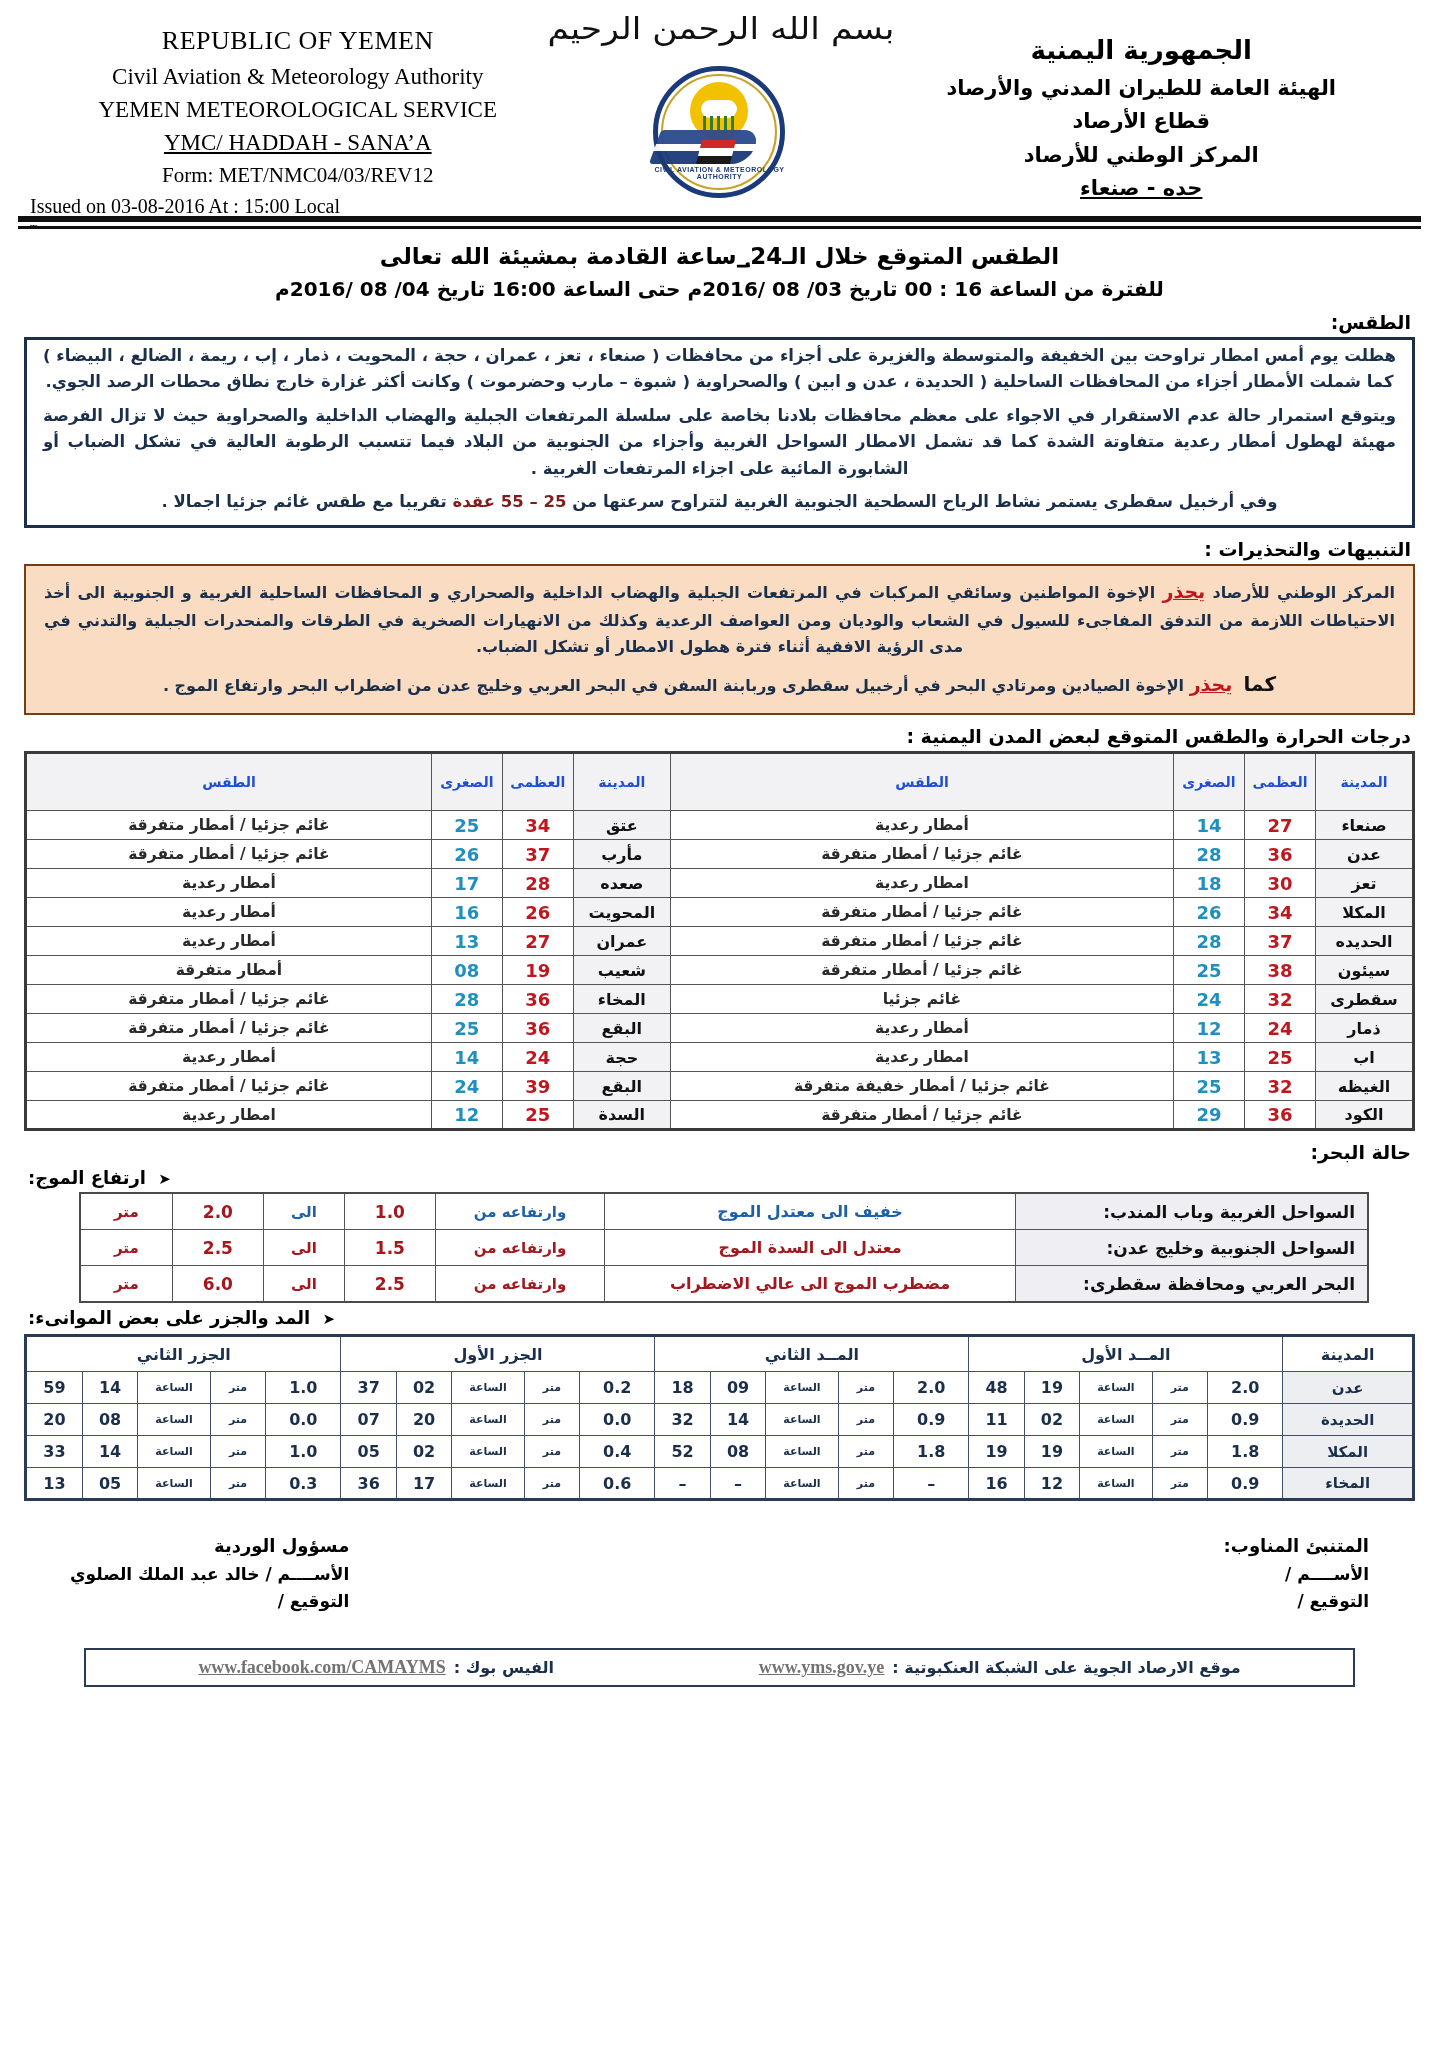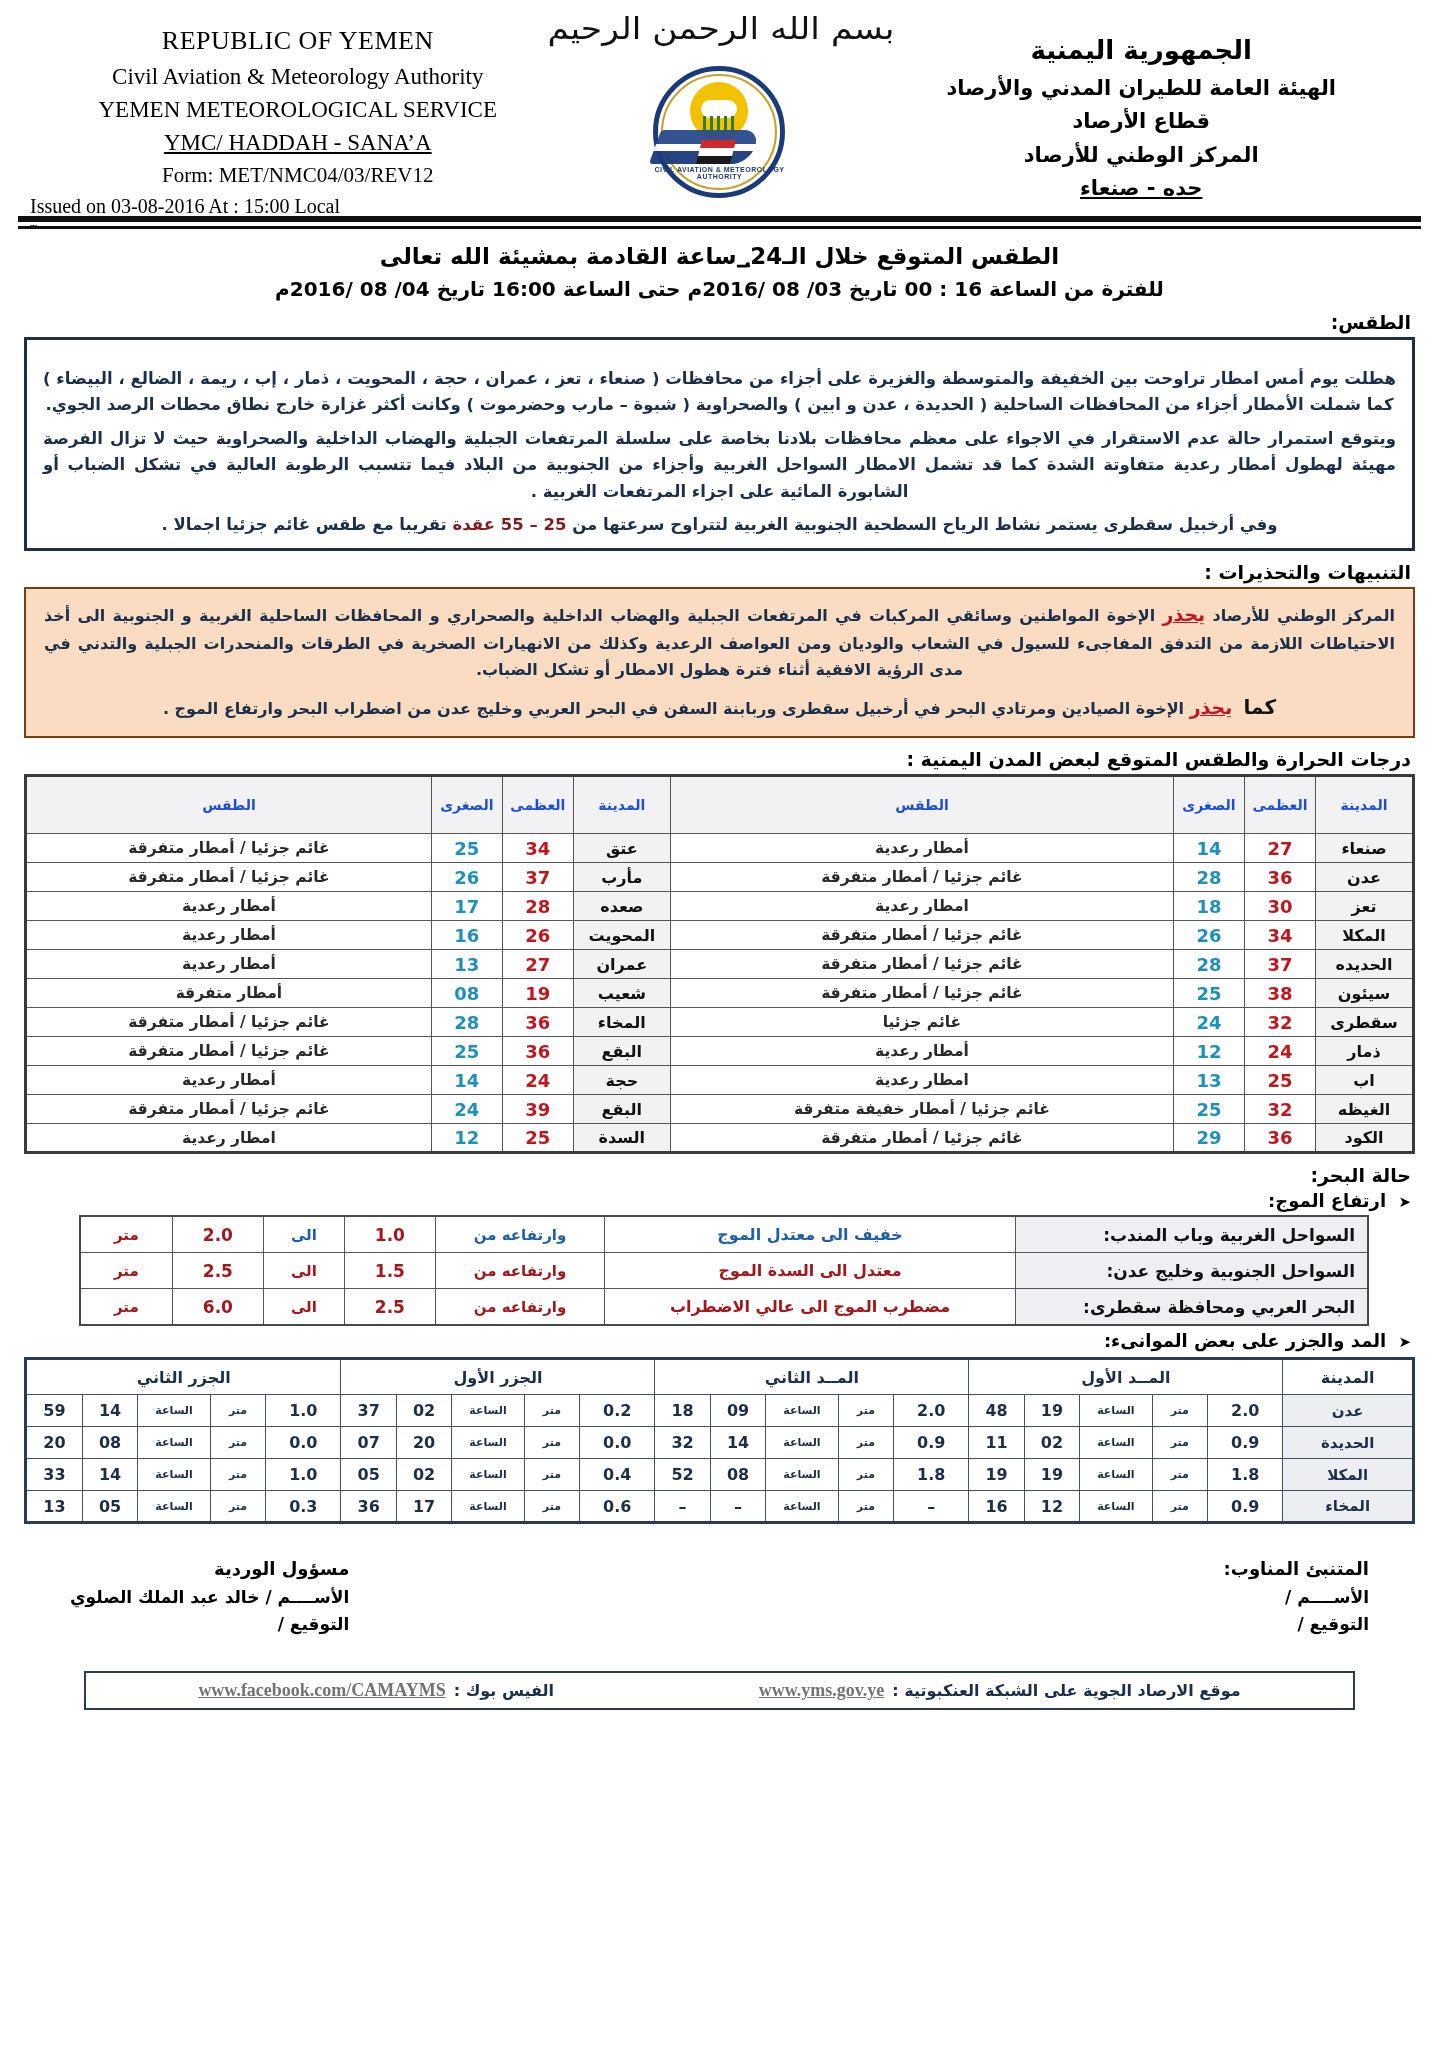--- a/index.html
+++ b/index.html
@@ -183,21 +183,21 @@
     font-weight: bold;
     margin: 10px 28px 4px 28px;
   }
 
   
   .weather-box {
     margin: 2px 24px 0 24px;
     border: 3px solid #1b2f4a;
     background: #ffffff;
     direction: rtl;
-    padding: 26px 16px 10px 16px;
+    padding: 3px 16px 10px 16px;
     box-sizing: border-box;
   }
   .weather-box p {
     margin: 0 0 7px 0;
     font-family: "DejaVu Sans", sans-serif;
     font-size: 16.5px;
     font-weight: bold;
     color: #1b2f4a;
     line-height: 1.6;
     text-align: justify;
@@ -279,21 +279,21 @@
   .temp-table td.cond {
     font-size: 15.5px;
     color: #2a2a2a;
     padding: 3px 10px;
   }
   .temp-table tbody tr { height: 29px; }
 
   
   .bullet-row {
     direction: rtl;
-    text-align: right;
+    text-align: left;
     font-family: "DejaVu Sans", sans-serif;
     font-size: 18px;
     font-weight: bold;
     margin: 4px 28px 2px 28px;
   }
   .bullet-row .arrow { font-size: 15px; margin-left: 6px; }
 
   .sea-table {
     margin: 4px 24px 0 auto;
     margin-right: 70px;

